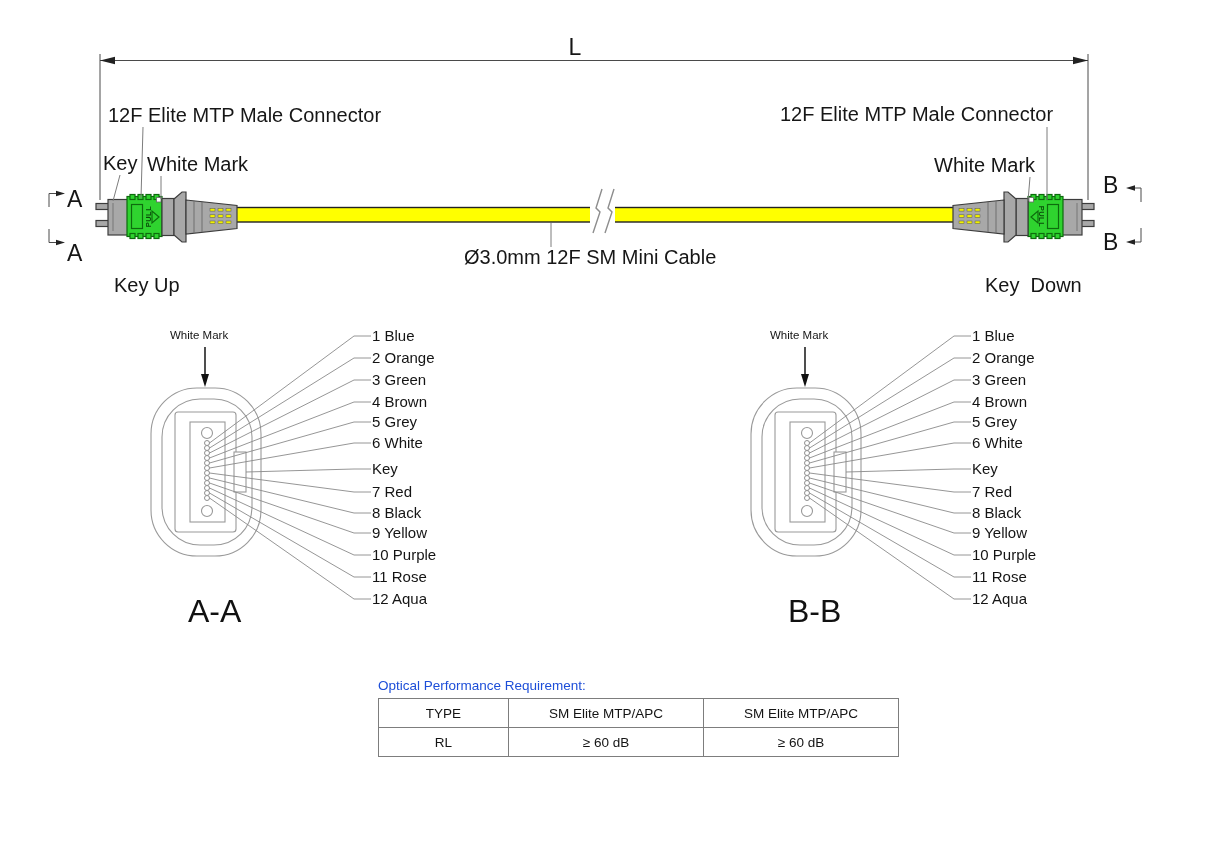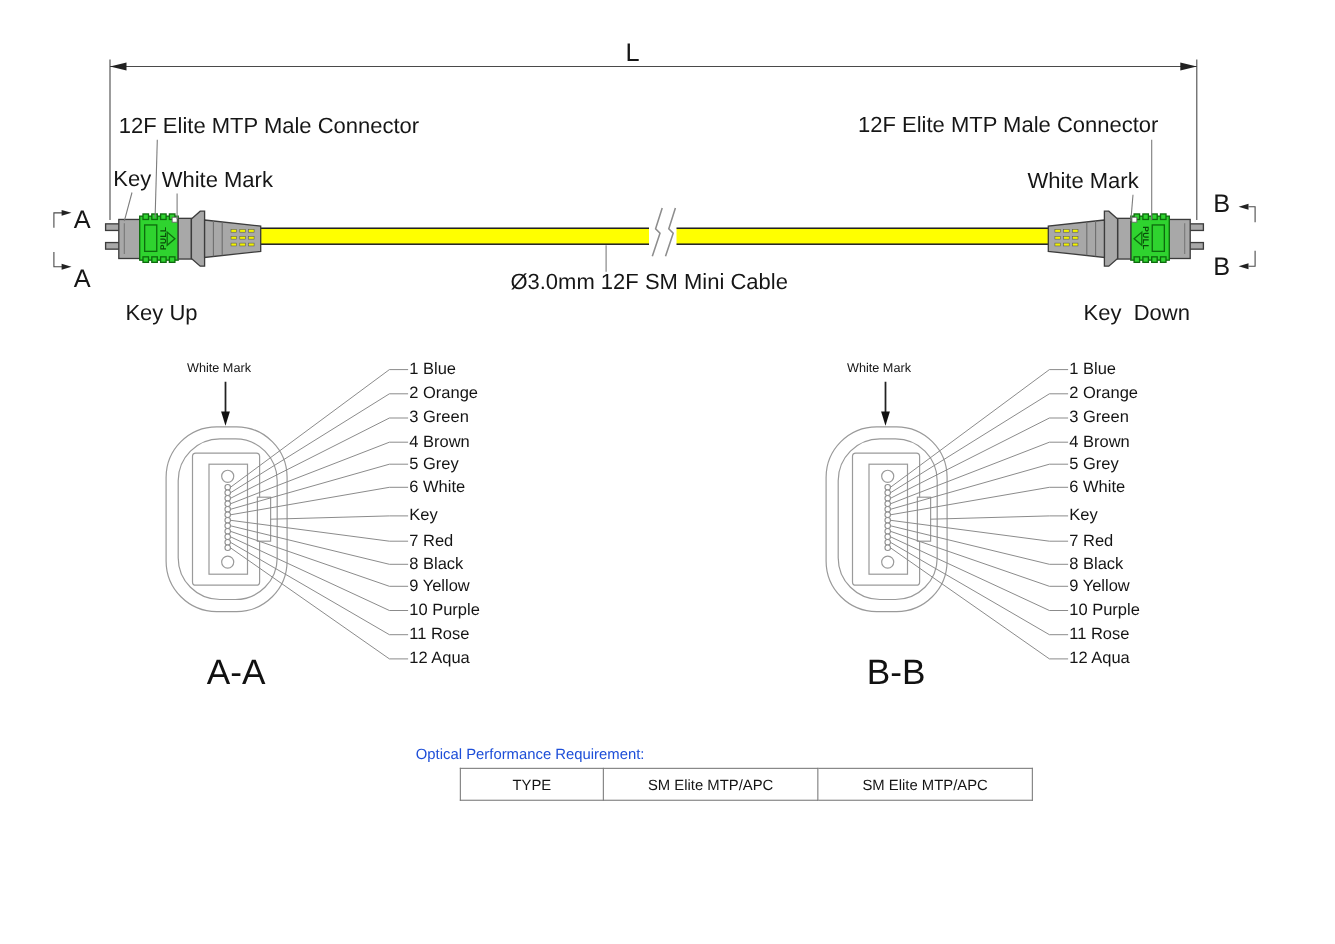--- a/index.html
+++ b/index.html
@@ -25,21 +25,21 @@
   .face .c{fill:none;stroke:#9a9a9a;stroke-width:1.1;}
   .face .cf{fill:#fff;stroke:#9a9a9a;stroke-width:1.1;}
   .face .hole{fill:#fff;stroke:#8f8f8f;stroke-width:1;}
   .face .leader{fill:none;stroke:#8a8a8a;stroke-width:0.9;}
   .face .wm-lbl{position:absolute;left:20px;top:4px;font-size:11.5px;color:#161616;}
   .fiber-label{position:absolute;left:222px;height:20px;line-height:20px;font-size:15px;color:#141414;white-space:nowrap;}
   .caption{position:absolute;left:38px;top:268px;font-size:32px;color:#111;}
   
   .perf-title{position:absolute;left:378px;top:678px;font-size:13.5px;color:#1d4ed8;}
   table.perf{position:absolute;left:378px;top:698px;border-collapse:collapse;table-layout:fixed;width:497px;
-             font-size:13.5px;color:#141414;margin-left:40px;}
+             font-size:13.5px;color:#141414;}
   table.perf td{border:1px solid #7d7d7d;text-align:center;height:28px;padding:0 4px;}
   table.perf td:first-child{width:121px;}
   table.perf td:nth-child(2){width:186px;}
   table.perf td:nth-child(3){width:186px;}
 </style>
 </head>
 <body>
 
 <div class="canvas">
 
@@ -249,16 +249,21 @@
   </div>
 
   <div class="perf-title">Optical Performance Requirement:</div>
   <table class="perf">
       <tbody>
         <tr>
           <td>TYPE</td>
           <td>SM Elite MTP/APC</td>
           <td>SM Elite MTP/APC</td>
         </tr>
+        <tr>
+          <td>RL</td>
+          <td>≥ 60 dB</td>
+          <td>≥ 60 dB</td>
+        </tr>
       </tbody>
     </table>
 
 </div>
 
 </body></html>

